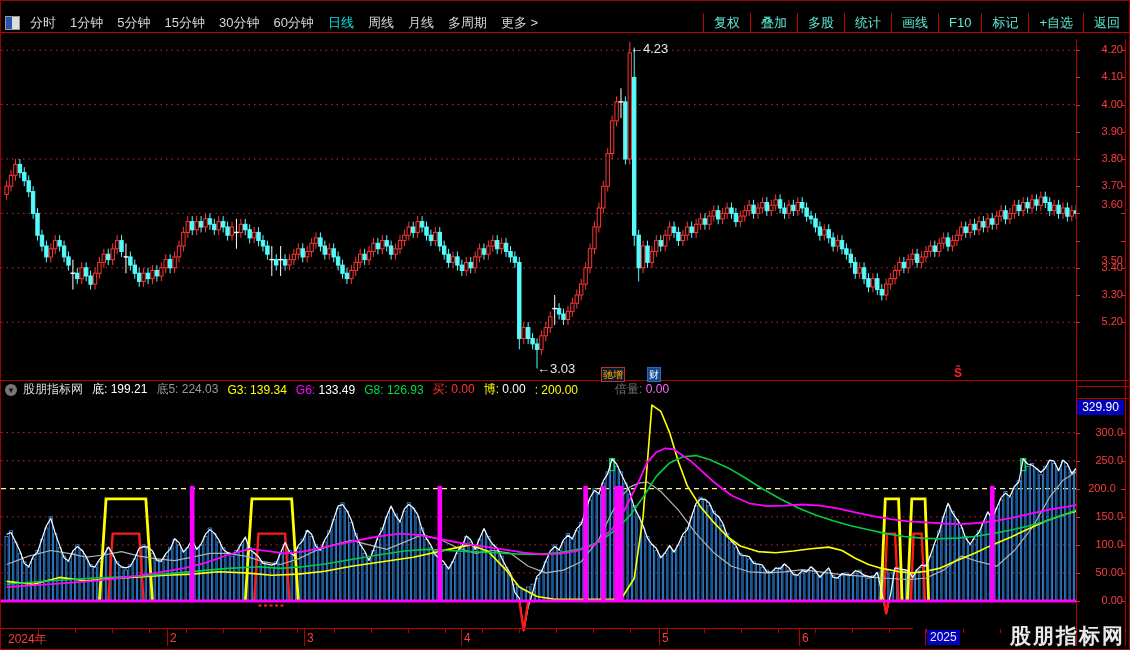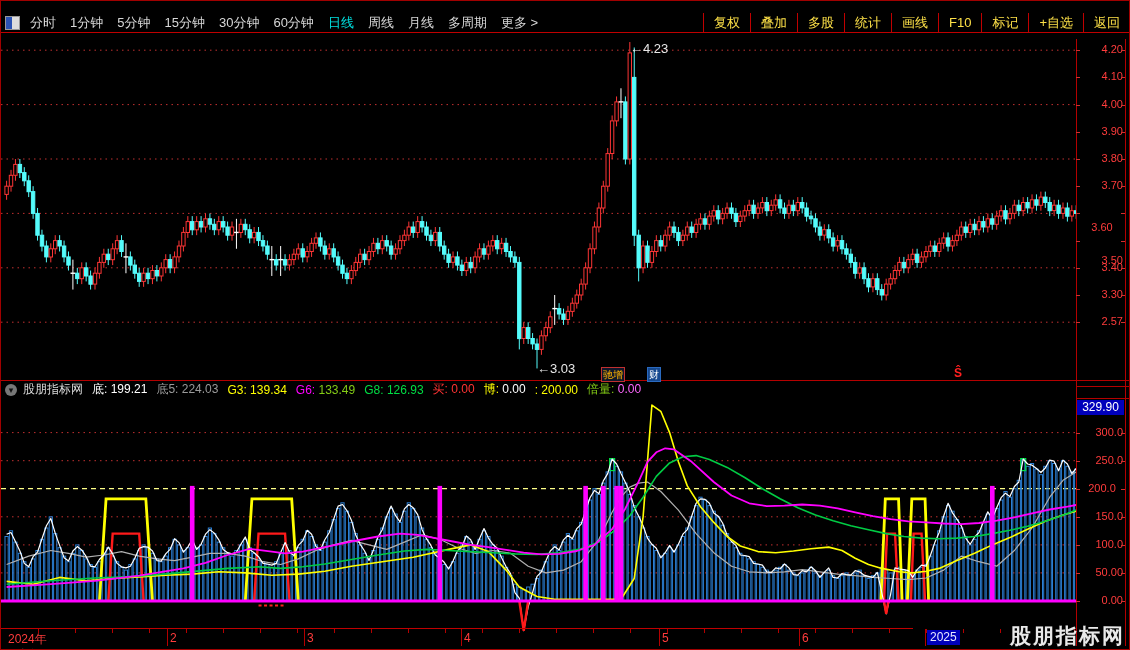--- a/index.html
+++ b/index.html
@@ -6,21 +6,21 @@
   #app{position:relative;width:1130px;height:650px;background:#000;overflow:hidden;
        font-family:"Liberation Sans",sans-serif;box-sizing:border-box;border:1px solid #a00000;}
   
   #topbar{position:absolute;left:0;top:0;width:1130px;height:19px;border-bottom:1px solid #c00000;margin-top:12px;}
   #winicon{position:absolute;left:4px;top:3px;width:13px;height:12px;border:1px solid #999;background:#ddd;}
   #winicon .half{position:absolute;left:0;top:0;width:6px;height:12px;background:#2a52b4;}
   #leftmenu{position:absolute;left:22px;top:0;height:19px;display:flex;align-items:center;}
   #leftmenu .mi{color:#d8d8d8;font-size:13px;padding:0 7px;white-space:nowrap;cursor:default;}
   #leftmenu .mi.active{color:#00e0e0;}
   #rightmenu{position:absolute;right:1px;top:0;height:19px;display:flex;align-items:center;}
-  #rightmenu .mi{color:#fde047;font-size:13px;padding:0 10px;border-left:1px solid #c00000;height:19px;line-height:19px;white-space:nowrap;}
+  #rightmenu .mi{color:#5eead4;font-size:13px;padding:0 10px;border-left:1px solid #c00000;height:19px;line-height:19px;white-space:nowrap;}
   
   #titlerow{position:absolute;left:0;top:19px;width:1130px;height:19px;}
   #charttitle{position:absolute;left:6px;top:2px;color:#e8e8e8;font-size:13px;}
   .circ-icon{display:inline-block;width:12px;height:12px;border-radius:50%;background:#777;color:#111;
              font-size:9px;line-height:12px;text-align:center;vertical-align:-2px;margin-left:5px;}
   #titleicons{position:absolute;right:62px;top:3px;color:#8a8a8a;font-size:12px;letter-spacing:8px;}
   
   #pricesvg{position:absolute;left:0;top:38px;}
   #indsvg{position:absolute;left:0;top:397px;}
   .vline{position:absolute;width:1px;background:#b40000;}
@@ -587,26 +587,26 @@
       <div class="evbox" style="left: 952px; top: 366px; color: rgb(255, 32, 32); font-weight: bold; font-size: 12px;">Ŝ</div>
     </div>
 
   <div class="hline" style="left:0;top:379px;width:1130px;"></div>
   <div id="indheader">
     <span class="circ-icon" style="margin:0 6px 0 4px;">▾</span>
     <span class="hitem" style="color:#dcdcdc;">股朋指标网</span>
   <span class="hitem"><span style="color: rgb(255, 255, 255);">底: </span><span style="color: rgb(255, 255, 255);">199.21</span></span>
       <span class="hitem"><span style="color: rgb(154, 154, 154);">底5: </span><span style="color: rgb(154, 154, 154);">224.03</span></span>
       <span class="hitem"><span style="color: rgb(255, 255, 0);">G3: </span><span style="color: rgb(255, 255, 0);">139.34</span></span>
-      <span class="hitem"><span style="color: rgb(255, 0, 255);">G6: </span><span style="color: #84cc16;">133.49</span></span>
+      <span class="hitem"><span style="color: rgb(255, 0, 255);">G6: </span><span style="color: #ffffff;">133.49</span></span>
       <span class="hitem"><span style="color: rgb(0, 221, 68);">G8: </span><span style="color: rgb(0, 221, 68);">126.93</span></span>
       <span class="hitem"><span style="color: rgb(255, 51, 51);">买: </span><span style="color: rgb(255, 51, 51);">0.00</span></span>
       <span class="hitem"><span style="color: rgb(255, 255, 0);">博: </span><span style="color: rgb(255, 255, 255);">0.00</span></span>
       <span class="hitem"><span style="color: rgb(255, 255, 0);">: </span><span style="color: rgb(255, 255, 0);">200.00</span></span>
-      <span class="hitem"><span style="color: #84cc16;">倍量: </span><span style="color: rgb(255, 102, 255);">0.00</span></span>
+      <span class="hitem"><span style="color: #737373; margin-left: 28px;">倍量: </span><span style="color: rgb(255, 102, 255);">0.00</span></span>
     </div>
 
   <svg id="indsvg" width="1075" height="236">
       <line x1="0" y1="34.6" x2="1075" y2="34.6" stroke="#c03030" stroke-width="1" stroke-dasharray="1.5 4"></line>
       <line x1="0" y1="62.7" x2="1075" y2="62.7" stroke="#c03030" stroke-width="1" stroke-dasharray="1.5 4"></line>
       <line x1="0" y1="118.8" x2="1075" y2="118.8" stroke="#c03030" stroke-width="1" stroke-dasharray="1.5 4"></line>
       <line x1="0" y1="146.9" x2="1075" y2="146.9" stroke="#c03030" stroke-width="1" stroke-dasharray="1.5 4"></line>
       <line x1="0" y1="174.9" x2="1075" y2="174.9" stroke="#c03030" stroke-width="1" stroke-dasharray="1.5 4"></line>
       <line x1="0" y1="90.7" x2="1075" y2="90.7" stroke="#ffff88" stroke-width="1.2" stroke-dasharray="5 4"></line>
       <rect x="4.0" y="138.5" width="3.2" height="64.5" stroke="#2b7fd4" stroke-width="1" fill="none"></rect>
@@ -896,33 +896,33 @@
       <div class="tick" style="left: 1120px; top: 103.6px;"></div>
       <div class="axlabel" style="left: 1080px; top: 123.8px;">3.90</div>
       <div class="tick" style="left: 1075px; top: 130.8px;"></div>
       <div class="tick" style="left: 1120px; top: 130.8px;"></div>
       <div class="axlabel" style="left: 1080px; top: 151px;">3.80</div>
       <div class="tick" style="left: 1075px; top: 158px;"></div>
       <div class="tick" style="left: 1120px; top: 158px;"></div>
       <div class="axlabel" style="left: 1080px; top: 178.2px;">3.70</div>
       <div class="tick" style="left: 1075px; top: 185.2px;"></div>
       <div class="tick" style="left: 1120px; top: 185.2px;"></div>
-      <div class="axlabel" style="left: 1080px; top: 220px; text-align: center;">3.60</div>
+      <div class="axlabel" style="left: 1080px; top: 197px;">3.60</div>
       <div class="tick" style="left: 1075px; top: 212.4px;"></div>
       <div class="tick" style="left: 1120px; top: 212.4px;"></div>
       <div class="axlabel" style="left: 1080px; top: 232.6px; margin-top: 20px;">3.50</div>
       <div class="tick" style="left: 1075px; top: 239.6px;"></div>
       <div class="tick" style="left: 1120px; top: 239.6px;"></div>
       <div class="axlabel" style="left: 1080px; top: 259.8px;">3.40</div>
       <div class="tick" style="left: 1075px; top: 266.8px;"></div>
       <div class="tick" style="left: 1120px; top: 266.8px;"></div>
       <div class="axlabel" style="left: 1080px; top: 287px;">3.30</div>
       <div class="tick" style="left: 1075px; top: 294px;"></div>
       <div class="tick" style="left: 1120px; top: 294px;"></div>
-      <div class="axlabel" style="left: 1080px; top: 314.2px;">2.57</div>
+      <div class="axlabel" style="left: 1080px; top: 314.2px;">5.20</div>
       <div class="tick" style="left: 1075px; top: 321.2px;"></div>
       <div class="tick" style="left: 1120px; top: 321.2px;"></div>
     </div>
   <div id="indaxis">
       <div class="axlabel" style="left: 1080px; top: 424.61px;">300.0</div>
       <div class="tick" style="left: 1075px; top: 431.61px;"></div>
       <div class="tick" style="left: 1120px; top: 431.61px;"></div>
       <div class="axlabel" style="left: 1080px; top: 452.675px;">250.0</div>
       <div class="tick" style="left: 1075px; top: 459.675px;"></div>
       <div class="tick" style="left: 1120px; top: 459.675px;"></div>

